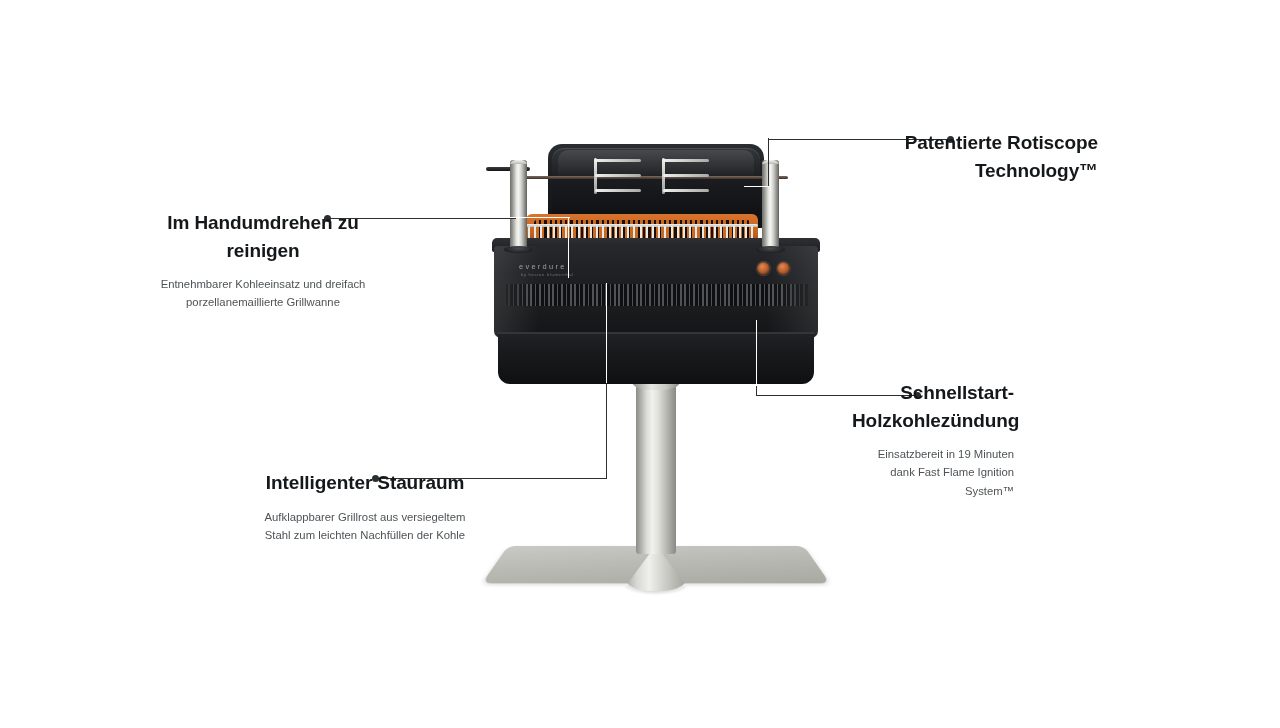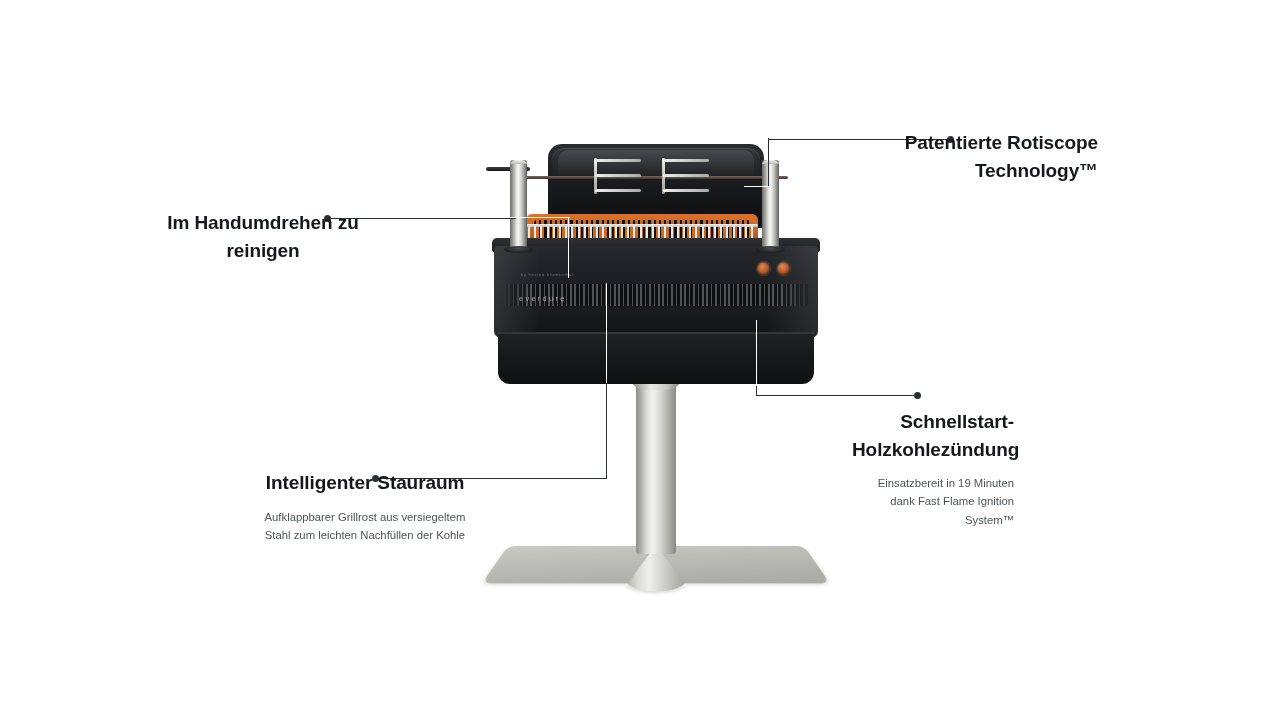--- a/index.html
+++ b/index.html
@@ -37,21 +37,21 @@
     line-height: 1.62;
     margin-top: 11px;
     white-space: pre-line;
   }
   .callout.left  { text-align: center;  }
   .callout.right { text-align: right; }
 
   #co-clean     { left: 133px; top: 209px;  width: 260px; }
   #co-storage   { left: 240px; top: 469px;  width: 250px; }
   #co-rotiscope { left: 862px; top: 129px;  width: 236px; }
-  #co-quickstart{ left: 852px; top: 408px;  width: 162px; }
+  #co-quickstart{ left: 852px; top: 379px;  width: 162px; }
 
   
   .lead { position: absolute; background: #2b2f31; }
   .lead.h { height: 1.2px; }
   .lead.v { width: 1.2px; }
   .dot {
     position: absolute;
     width: 7px; height: 7px;
     border-radius: 50%;
     background: #2b2f31;
@@ -160,21 +160,20 @@
   }
   
   .brand {
     position: absolute;
     left: 519px; top: 262px;
     color: #b8bbbd;
     font-size: 7.4px;
     letter-spacing: 2.3px;
     font-weight: 300;
     opacity: .82;
-    margin-top: 32px;
   }
   .brand-sub {
     position: absolute;
     left: 521px; top: 272px;
     color: #8d9093;
     font-size: 4.1px;
     letter-spacing: .7px;
     opacity: .75;
   }
   
@@ -392,20 +391,22 @@
   <div class="dot" style="left:947px; top:136px;"></div>
   <div class="lead h" style="left:768px; top:138.5px; width:181px;"></div>
   <div class="lead v" style="left:768px; top:138px; height:48px;"></div>
 
   <div class="dot" style="left:914px; top:392px;"></div>
   <div class="lead h" style="left:756px; top:394.5px; width:160px;"></div>
   <div class="lead v" style="left:756px; top:386px; height:9px;"></div>
 
   <div class="callout left" id="co-clean">
     <div class="title">Im Handumdrehen zu reinigen</div>
+    <div class="body">Entnehmbarer Kohleeinsatz und dreifach
+porzellanemaillierte Grillwanne</div>
   </div>
 
   <div class="callout left" id="co-storage">
     <div class="title">Intelligenter Stauraum</div>
     <div class="body">Aufklappbarer Grillrost aus versiegeltem
 Stahl zum leichten Nachfüllen der Kohle</div>
   </div>
 
   <div class="callout right" id="co-rotiscope">
     <div class="title">Patentierte Rotiscope

